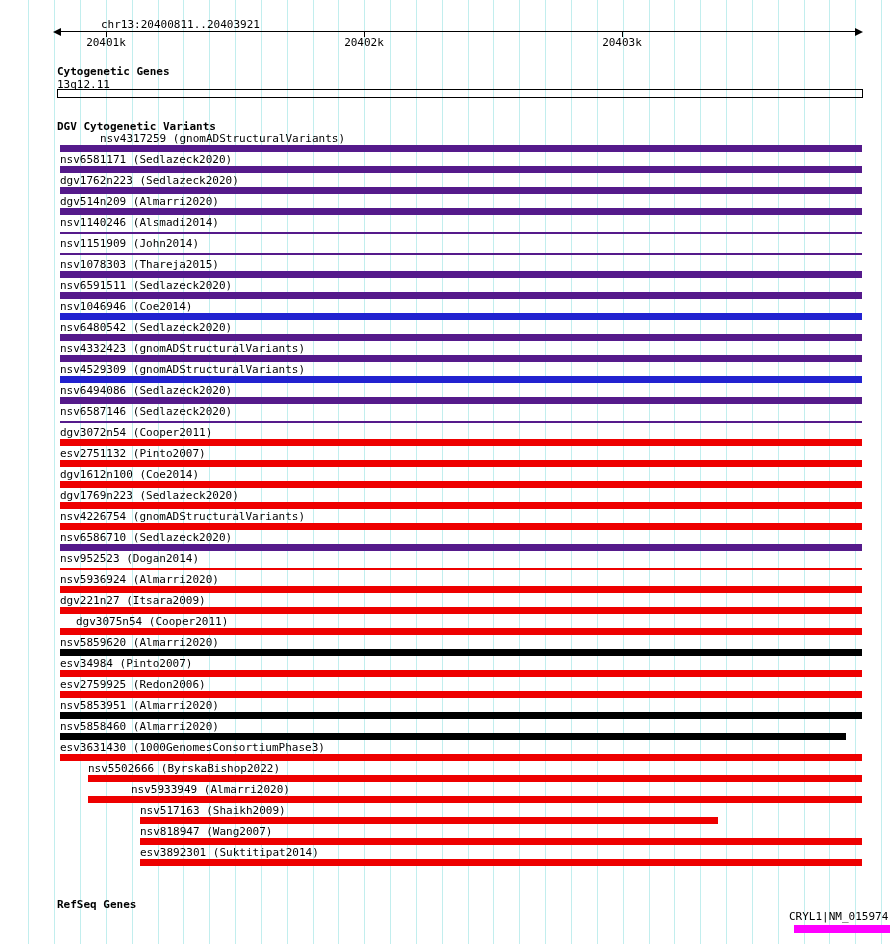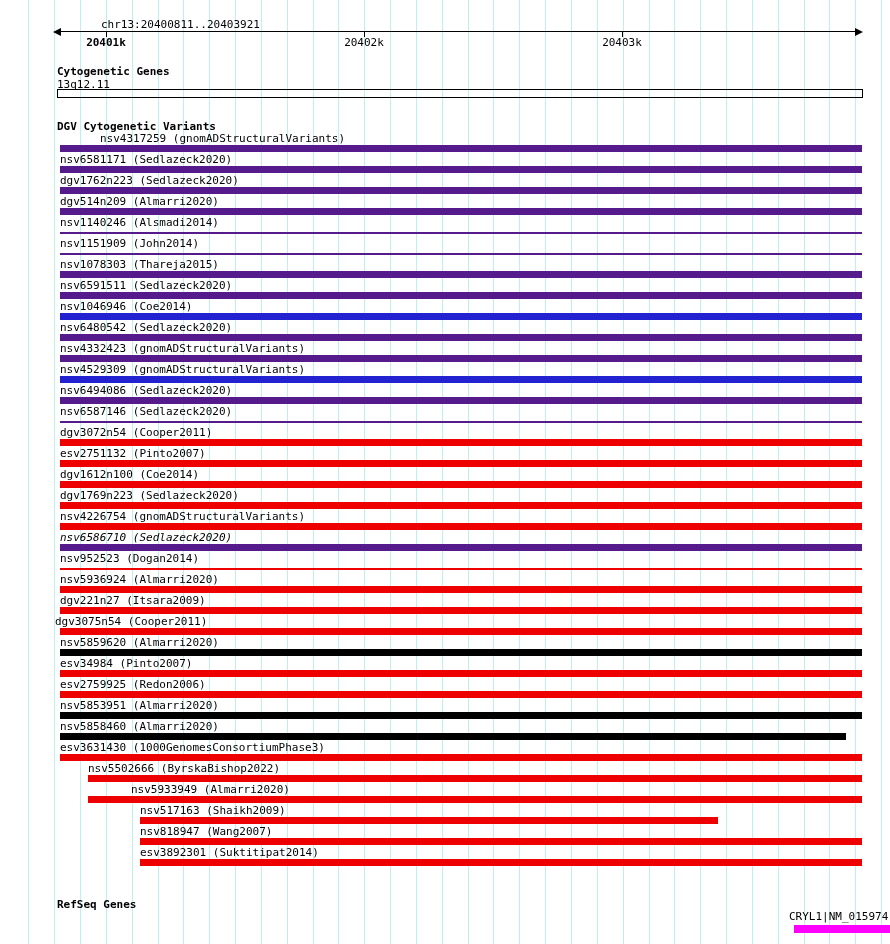--- a/index.html
+++ b/index.html
@@ -68,21 +68,21 @@
   <div class="content">
 
     <div class="abs" style="left:57px;top:19px;margin-left:44px;">chr13:20400811..20403921</div>
 
     <div>
       <div class="ruler-line" style="left:57px;top:31px;width:804px;"></div>
       <div class="arrow arrow-left" style="left:53px;top:27.5px;"></div>
       <div class="arrow arrow-right" style="left:855px;top:27.5px;"></div>
       <div id="ruler-ticks">
           <div class="tick" style="left: 106px; top: 31px;"></div>
-          <div class="tick-label" style="left: 76px; top: 37px; font-weight: bold;">20401k</div>
+          <div class="tick-label" style="left: 76px; top: 37px;">20401k</div>
           <div class="tick" style="left: 364px; top: 31px;"></div>
           <div class="tick-label" style="left: 334px; top: 37px;">20402k</div>
           <div class="tick" style="left: 622px; top: 31px;"></div>
           <div class="tick-label" style="left: 592px; top: 37px;">20403k</div>
         </div>
     </div>
 
     <div class="abs section-title" style="left:57px;top:66px;">Cytogenetic Genes</div>
     <div class="abs" style="left:57px;top:79px;">13q12.11</div>
     <div class="band-rect" style="left:57px;top:89px;width:804px;height:7px;"></div>
@@ -120,29 +120,29 @@
         <div class="feature-label" style="left: 60px; top: 427px;">dgv3072n54 (Cooper2011)</div>
         <div class="feature-bar" style="left: 60px; top: 439px; width: 802px; height: 7px; background: rgb(238, 0, 0);"></div>
         <div class="feature-label" style="left: 60px; top: 448px;">esv2751132 (Pinto2007)</div>
         <div class="feature-bar" style="left: 60px; top: 460px; width: 802px; height: 7px; background: rgb(238, 0, 0);"></div>
         <div class="feature-label" style="left: 60px; top: 469px;">dgv1612n100 (Coe2014)</div>
         <div class="feature-bar" style="left: 60px; top: 481px; width: 802px; height: 7px; background: rgb(238, 0, 0);"></div>
         <div class="feature-label" style="left: 60px; top: 490px;">dgv1769n223 (Sedlazeck2020)</div>
         <div class="feature-bar" style="left: 60px; top: 502px; width: 802px; height: 7px; background: rgb(238, 0, 0);"></div>
         <div class="feature-label" style="left: 60px; top: 511px;">nsv4226754 (gnomADStructuralVariants)</div>
         <div class="feature-bar" style="left: 60px; top: 523px; width: 802px; height: 7px; background: rgb(238, 0, 0);"></div>
-        <div class="feature-label" style="left: 60px; top: 532px; font-style: italic;">nsv6586710 (Sedlazeck2020)</div>
+        <div class="feature-label" style="left: 60px; top: 532px;">nsv6586710 (Sedlazeck2020)</div>
         <div class="feature-bar" style="left: 60px; top: 544px; width: 802px; height: 7px; background: rgb(85, 26, 139);"></div>
         <div class="feature-label" style="left: 60px; top: 553px;">nsv952523 (Dogan2014)</div>
         <div class="feature-bar" style="left: 60px; top: 568px; width: 802px; height: 2px; background: rgb(238, 0, 0);"></div>
         <div class="feature-label" style="left: 60px; top: 574px;">nsv5936924 (Almarri2020)</div>
         <div class="feature-bar" style="left: 60px; top: 586px; width: 802px; height: 7px; background: rgb(238, 0, 0);"></div>
         <div class="feature-label" style="left: 60px; top: 595px;">dgv221n27 (Itsara2009)</div>
         <div class="feature-bar" style="left: 60px; top: 607px; width: 802px; height: 7px; background: rgb(238, 0, 0);"></div>
-        <div class="feature-label" style="left: 55px; top: 616px; text-align: center;">dgv3075n54 (Cooper2011)</div>
+        <div class="feature-label" style="left: 76px; top: 616px; text-align: center;">dgv3075n54 (Cooper2011)</div>
         <div class="feature-bar" style="left: 60px; top: 628px; width: 802px; height: 7px; background: rgb(238, 0, 0);"></div>
         <div class="feature-label" style="left: 60px; top: 637px;">nsv5859620 (Almarri2020)</div>
         <div class="feature-bar" style="left: 60px; top: 649px; width: 802px; height: 7px; background: rgb(0, 0, 0);"></div>
         <div class="feature-label" style="left: 60px; top: 658px;">esv34984 (Pinto2007)</div>
         <div class="feature-bar" style="left: 60px; top: 670px; width: 802px; height: 7px; background: rgb(238, 0, 0);"></div>
         <div class="feature-label" style="left: 60px; top: 679px;">esv2759925 (Redon2006)</div>
         <div class="feature-bar" style="left: 60px; top: 691px; width: 802px; height: 7px; background: rgb(238, 0, 0);"></div>
         <div class="feature-label" style="left: 60px; top: 700px;">nsv5853951 (Almarri2020)</div>
         <div class="feature-bar" style="left: 60px; top: 712px; width: 802px; height: 7px; background: rgb(0, 0, 0);"></div>
         <div class="feature-label" style="left: 60px; top: 721px;">nsv5858460 (Almarri2020)</div>

